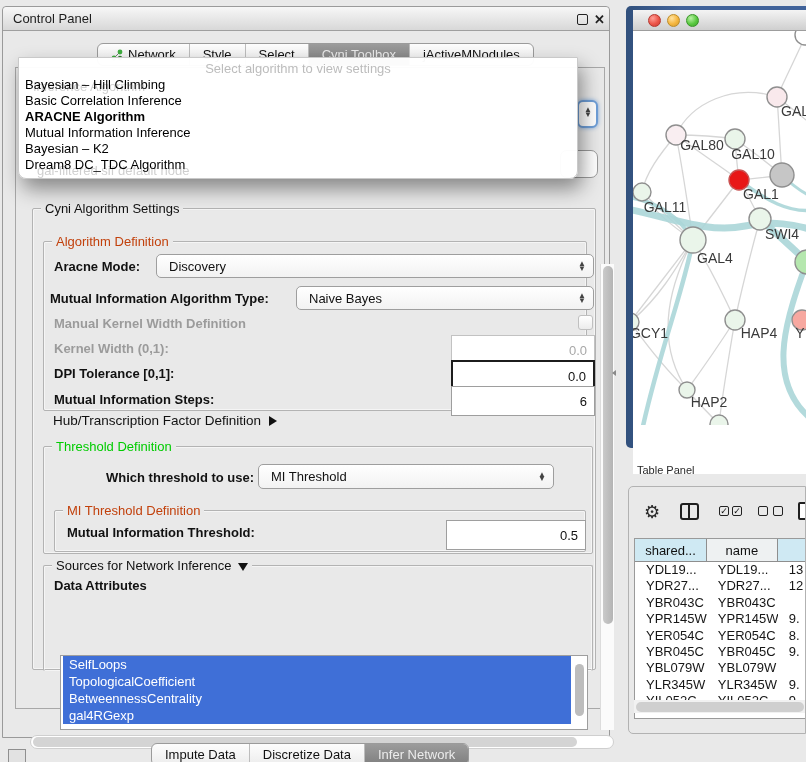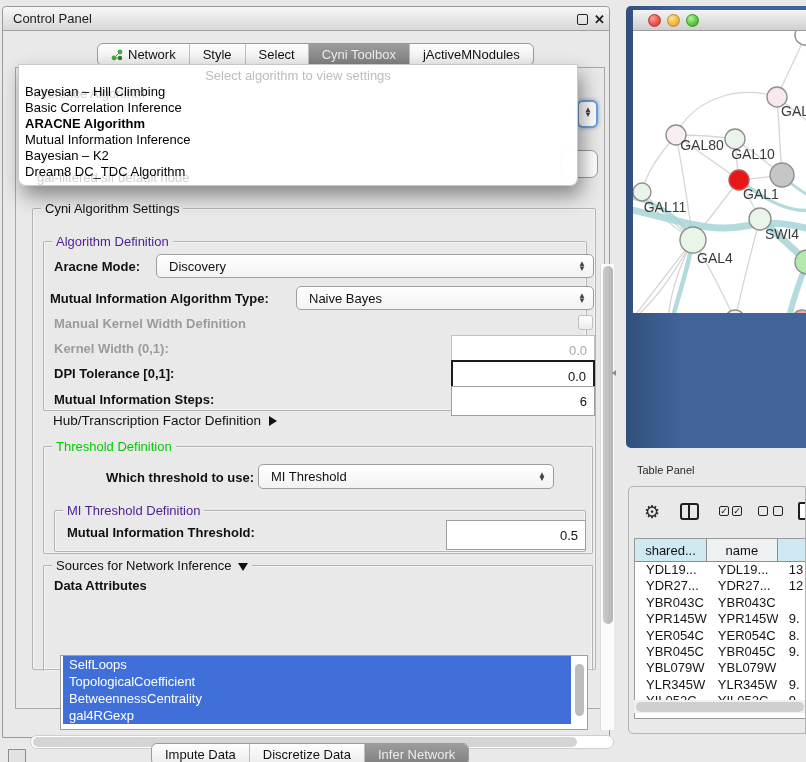--- a/index.html
+++ b/index.html
@@ -31,21 +31,21 @@
 
   
   .content-panel { position:absolute; left:12px; top:60px; width:590px; height:642px;
     border:1px solid #a8a8a8; background:#e9e9e9; }
 
   
   .group { position:absolute; border:1px solid #b3b3b3; border-radius:2px;
     box-shadow:inset 0 0 0 1px rgba(255,255,255,.55); }
   .group-label { position:absolute; top:-8px; left:8px; background:#e9e9e9; padding:0 4px;
     font-size:13px; color:#111; white-space:nowrap; }
-  .group-label.blue { color:#4c1d95; }
+  .group-label.blue { color:#c2410c; }
   .group-label.green { color:#00cc00; }
 
   .lbl { position:absolute; font-size:13px; font-weight:bold; color:#111; white-space:nowrap; }
   .lbl.dis { color:#9b9b9b; }
 
   .combo { position:absolute; background:linear-gradient(#ffffff,#f2f2f2); border:1px solid #9e9e9e;
     border-radius:5px; font-size:13px; color:#111; display:flex; align-items:center; padding:0 22px 0 12px; }
   .combo .arrows { position:absolute; right:7px; top:50%; transform:translateY(-50%);
     font-size:8px; line-height:4.5px; color:#444; text-align:center; }
 
@@ -72,21 +72,21 @@
   .vscroll { position:absolute; left:584px; top:196px; width:14px; height:466px; background:#fbfbfb; border-left:1px solid #dcdcdc; }
   .vscroll .thumb { position:absolute; left:2px; top:2px; width:10px; height:358px; background:linear-gradient(90deg,#cacaca,#b4b4b4); border-radius:5px; }
   .hscroll { position:absolute; left:14px; top:667px; width:584px; height:14px; background:#fff; border:1px solid #cfcfcf; border-radius:7px; }
   .hscroll .thumb { position:absolute; left:2px; top:1px; width:544px; height:10px; background:#d4d4d4; border-radius:5px; }
 
   .apply-btn { position:absolute; left:276px; top:678px; width:68px; height:22px;
     background:linear-gradient(#ffffff,#e6e6e6); border:1px solid #9c9c9c; border-radius:5px;
     font-size:13px; color:#111; display:flex; align-items:center; justify-content:center; }
 
   
-  .popup { position:absolute; left:18px; top:64px; width:560px; height:122px;
+  .popup { position:absolute; left:18px; top:57px; width:560px; height:122px;
     background:rgba(255,255,255,.97); border:1px solid #c9c9c9; border-radius:0 0 8px 8px;
     box-shadow:4px 10px 20px rgba(0,0,0,.42); z-index:50; }
   .popup-header { position:absolute; top:3px; left:0; right:0; text-align:center; font-size:13px; color:#bcbcbc; }
   .popup-items { position:absolute; top:19px; left:4px; right:4px; }
   .popup-item { font-size:13px; color:#000; line-height:16px; padding-left:2px; white-space:nowrap; }
   .popup-item.bold { font-weight:bold; }
   .ghost { position:absolute; font-size:13px; color:rgba(130,130,130,.38); white-space:nowrap; }
 
   
   .combo-frag { position:absolute; left:577px; top:100px; width:21px; height:28px;
@@ -101,21 +101,21 @@
 
   
   .net-frame { position:absolute; left:626px; top:6px; width:180px; height:442px;
     background:linear-gradient(90deg,#31507c,#41639a 30%); border-radius:5px 0 0 5px; }
   .net-titlebar { position:absolute; left:7px; top:4px; right:0; height:21px;
     background:linear-gradient(#f4f4f4,#cfcfcf); border-bottom:1px solid #9d9d9d; }
   .light { position:absolute; top:4px; width:13px; height:13px; border-radius:50%; }
   .light.red    { left:15px; background:radial-gradient(circle at 35% 30%, #ff9f97, #ec5448 55%, #c93c34); border:1px solid #b5362e; }
   .light.yellow { left:34px; background:radial-gradient(circle at 35% 30%, #ffe2a0, #f5b63e 55%, #cf9a2f); border:1px solid #bd8c29; }
   .light.green  { left:53px; background:radial-gradient(circle at 35% 30%, #b9f0a4, #59c940 55%, #3fa32c); border:1px solid #389427; }
-  .net-canvas { position:absolute; left:7px; top:25px; width:173px; height:282px; background:#fff; overflow:hidden; }
+  .net-canvas { position:absolute; left:7px; top:25px; width:173px; height:443px; background:#fff; overflow:hidden; }
 
   
   .table-panel-title { position:absolute; left:637px; top:464px; font-size:11px; color:#2a2a2a; }
   .tbl-outer { position:absolute; left:628px; top:486px; width:178px; height:248px;
     background:#e9e9e9; border:1px solid #b2b2b2; border-radius:5px 0 0 5px; overflow:hidden; }
   .tbl-toolbar { position:absolute; left:6px; top:14px; height:26px; right:0; }
   .gear-icon { position:absolute; left:9px; top:0; font-size:18px; color:#2b2b2b; }
   .cols-icon { position:absolute; left:45px; top:2px; width:19px; height:17px; border:2px solid #1f1f1f; border-radius:3px; }
   .cols-icon::before { content:""; position:absolute; left:6px; top:0; width:2px; height:13px; background:#1f1f1f; }
   .cb { position:absolute; top:5px; width:10px; height:10px; border:1.6px solid #222; border-radius:2px; font-size:9px; line-height:8px; text-align:center; color:#111; }

